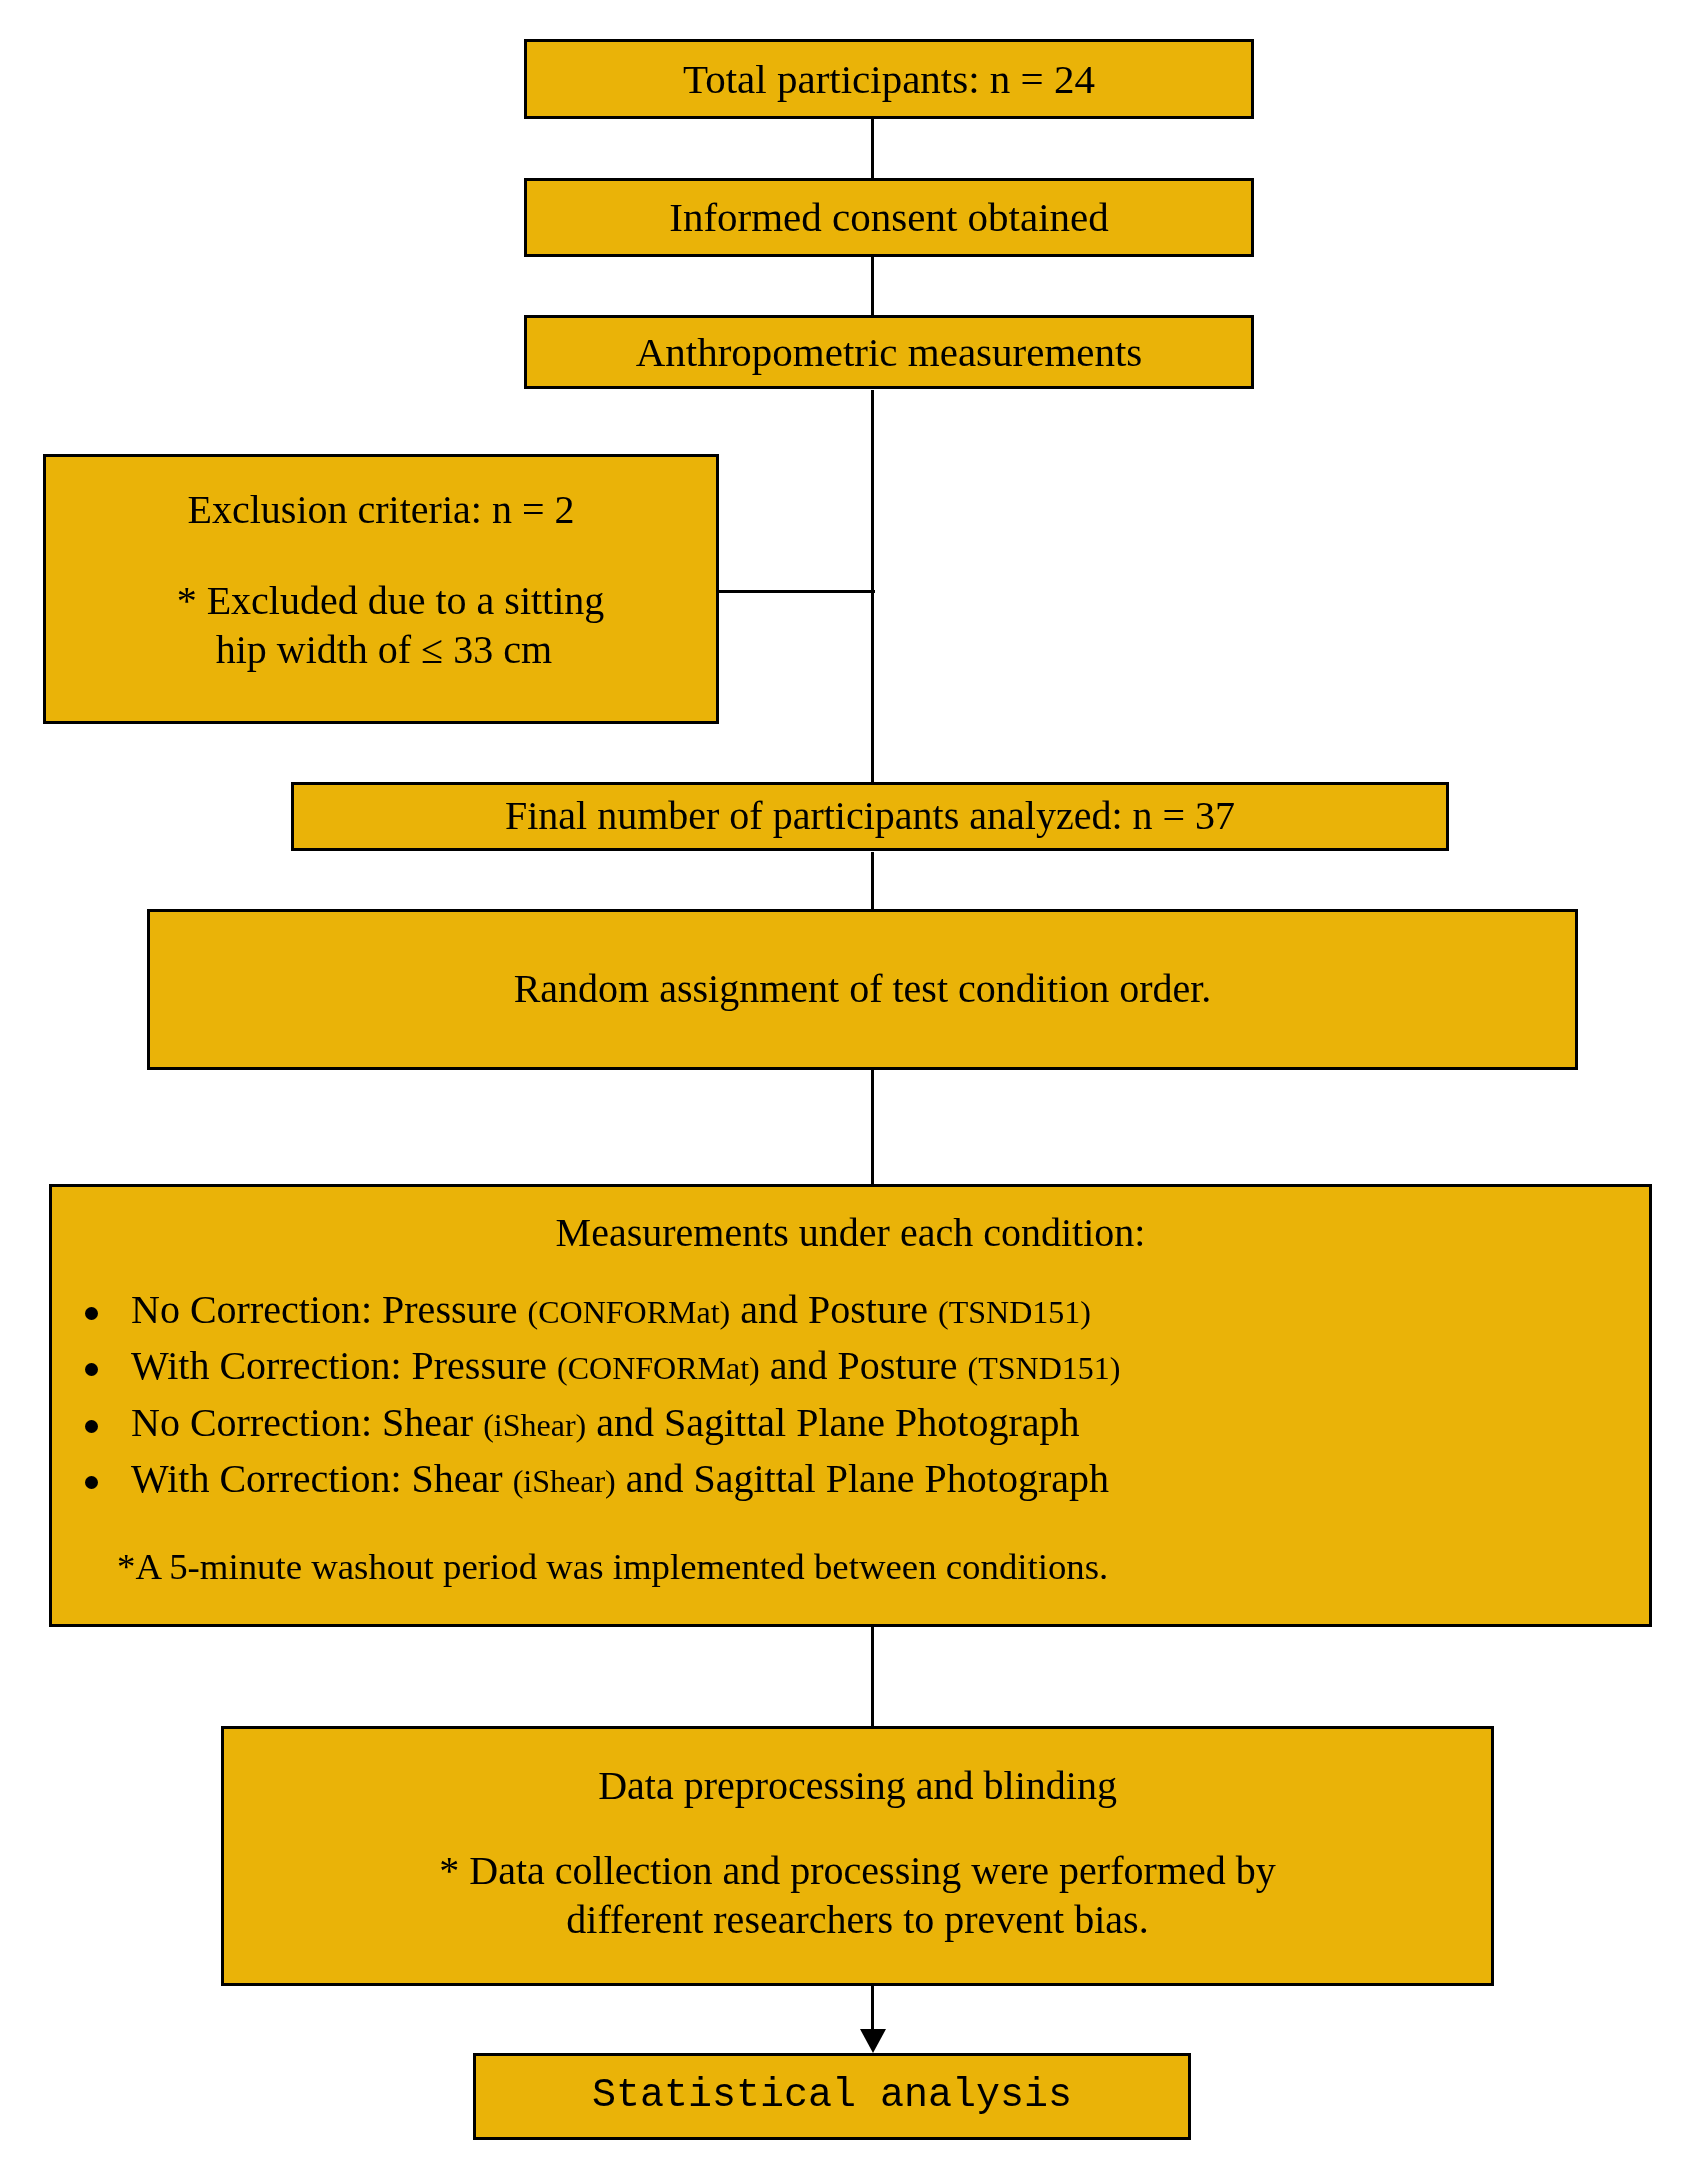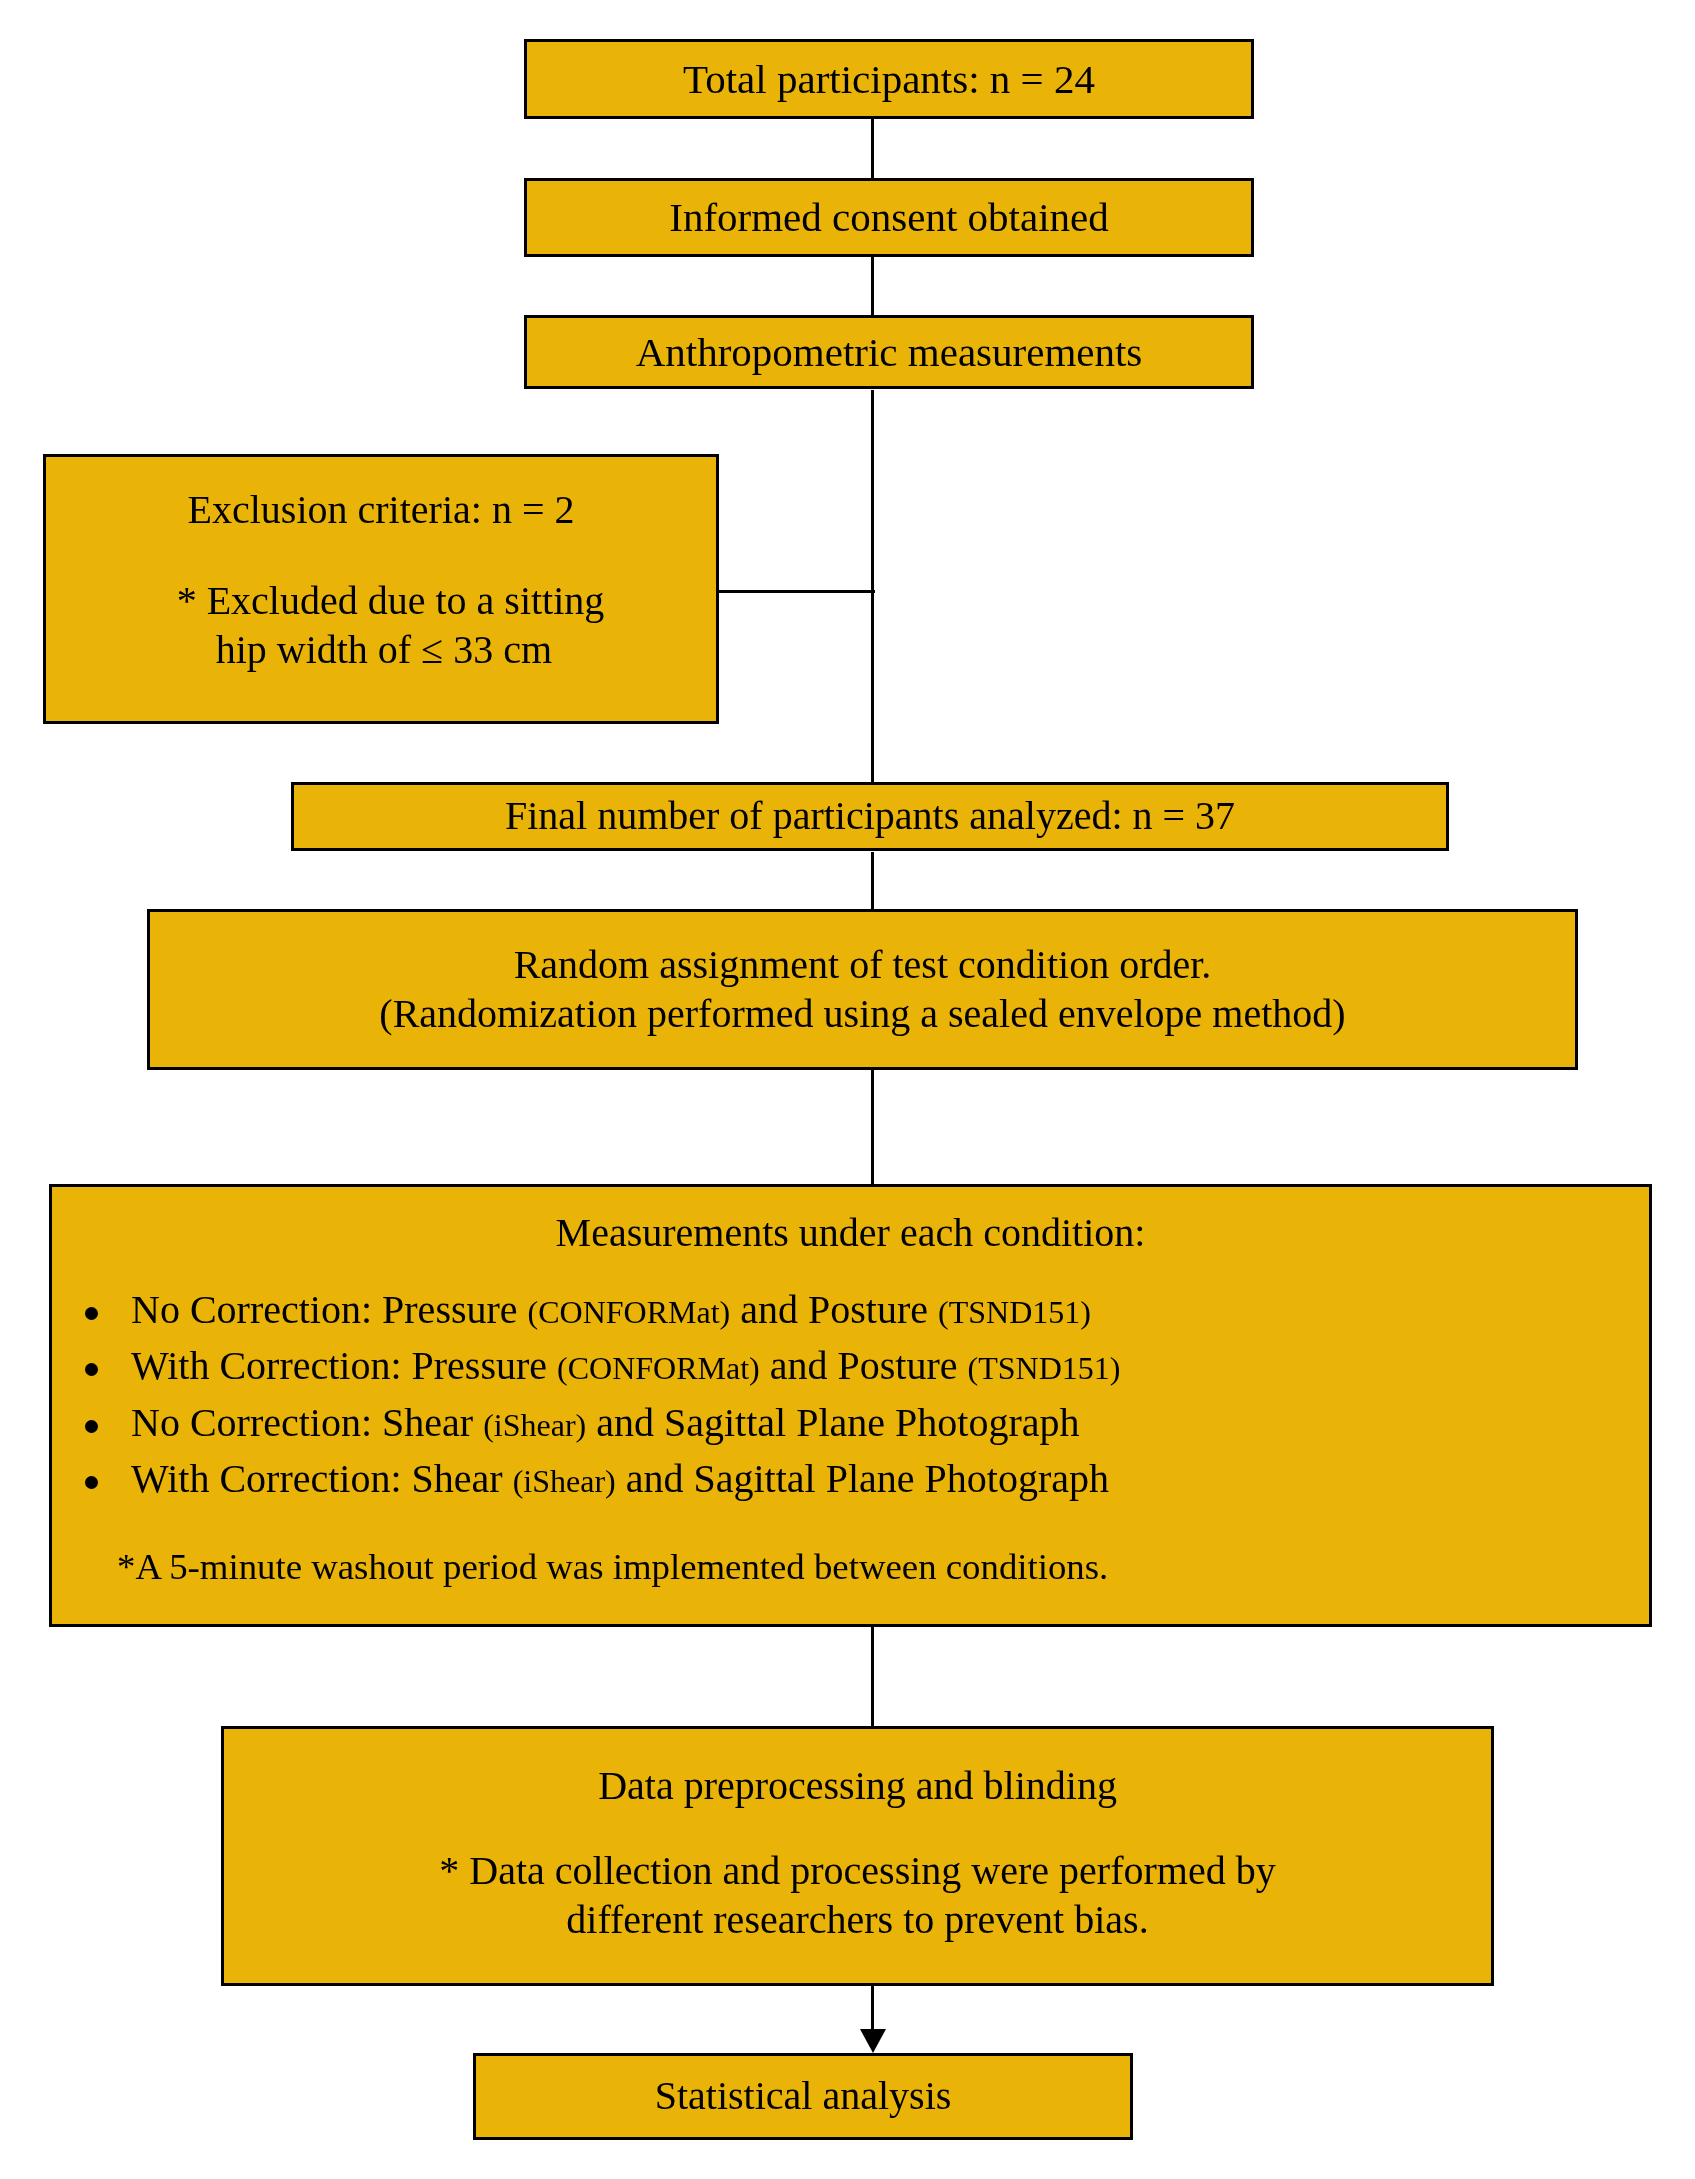--- a/index.html
+++ b/index.html
@@ -62,21 +62,21 @@
   #node-consent      { left: 524px;  top: 178px;  width: 730px;  height: 79px;  font-size: 41px; justify-content: center; }
   #node-anthro       { left: 524px;  top: 315px;  width: 730px;  height: 74px;  font-size: 41px; }
   #node-exclusion    { left: 43px;   top: 454px;  width: 676px;  height: 270px; font-size: 40px;
                        justify-content: flex-start; padding-top: 29px; }
   #node-final        { left: 291px;  top: 782px;  width: 1158px; height: 69px;  font-size: 40px; }
   #node-random       { left: 147px;  top: 909px; width: 1431px; height: 161px; font-size: 40px; }
   #node-measure      { left: 49px;   top: 1184px; width: 1603px; height: 443px; font-size: 40px;
                        justify-content: flex-start; padding-top: 22px; align-items: stretch; }
   #node-preprocess   { left: 221px;  top: 1726px; width: 1273px; height: 260px; font-size: 40px;
                        justify-content: flex-start; padding-top: 33px; }
-  #node-stats        { left: 473px;  top: 2053px; width: 660px;  height: 87px; font-size: 40px; }
+  #node-stats        { left: 473px;  top: 2053px; width: 718px;  height: 87px; font-size: 40px; font-family: Liberation Mono, monospace; }
 
   
   #node-exclusion .excl-title { margin-bottom: 42px; }
   #node-exclusion .excl-note  { display: block; text-align: left; padding-left: 19px; }
   #node-exclusion .excl-note .l2 { display: block; padding-left: 39px; }
 
   
   .measure-title { text-align: center; margin-bottom: 28px; display: block; }
   .bullets { list-style: none; margin: 0; padding: 0; }
   .bullets li {
@@ -142,21 +142,20 @@
       <span class="l2">hip width of ≤ 33 cm</span>
     </span>
   </div>
 
   <div class="node" id="node-final">
     <span class="line">Final number of participants analyzed: n = 37</span>
   </div>
 
   <div class="node" id="node-random">
     <span class="line">Random assignment of test condition order.</span>
-    <span class="line">(Randomization performed using a sealed envelope method)</span>
   </div>
 
   <div class="node" id="node-measure">
     <span class="measure-title">Measurements under each condition:</span>
     <ul class="bullets" id="measure-bullets">
         <li><span class="bullet-dot"></span><span>No Correction: Pressure </span><span class="small-paren">(CONFORMat)</span><span> and Posture </span><span class="small-paren">(TSND151)</span></li>
         <li><span class="bullet-dot"></span><span>With Correction: Pressure </span><span class="small-paren">(CONFORMat)</span><span> and Posture </span><span class="small-paren">(TSND151)</span></li>
         <li><span class="bullet-dot"></span><span>No Correction: Shear </span><span class="small-paren">(iShear)</span><span> and Sagittal Plane Photograph</span></li>
         <li><span class="bullet-dot"></span><span>With Correction: Shear </span><span class="small-paren">(iShear)</span><span> and Sagittal Plane Photograph</span></li>
       </ul>

